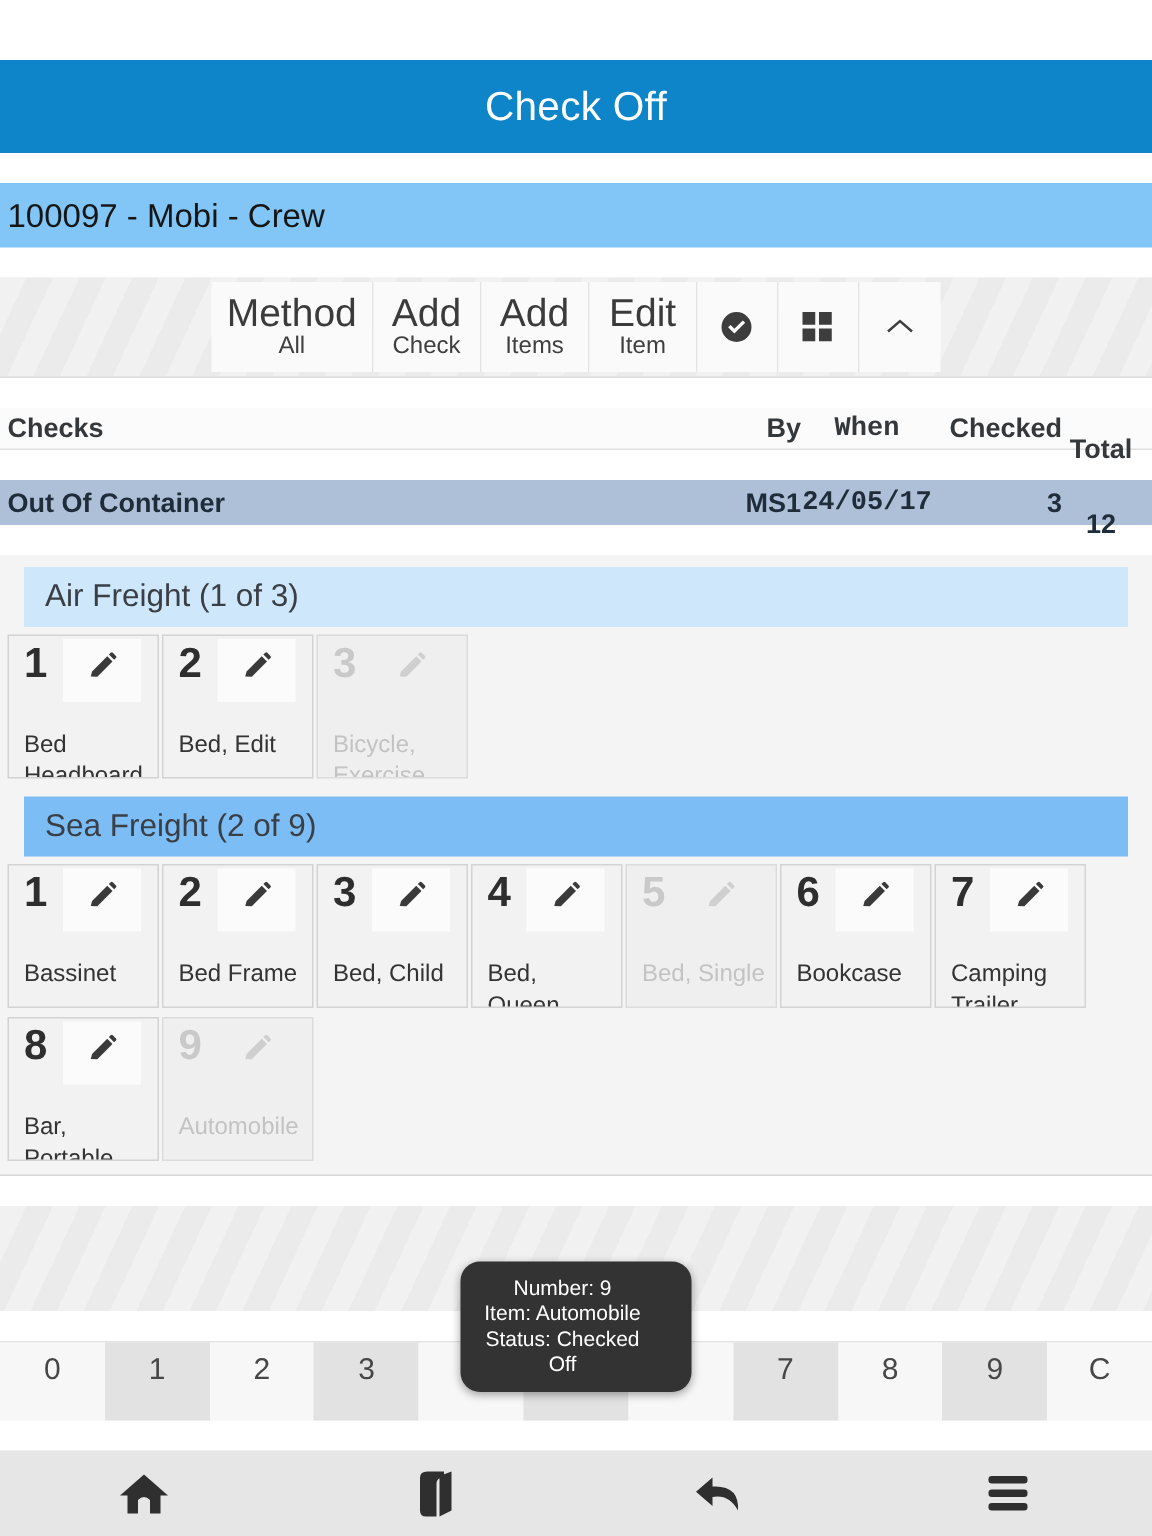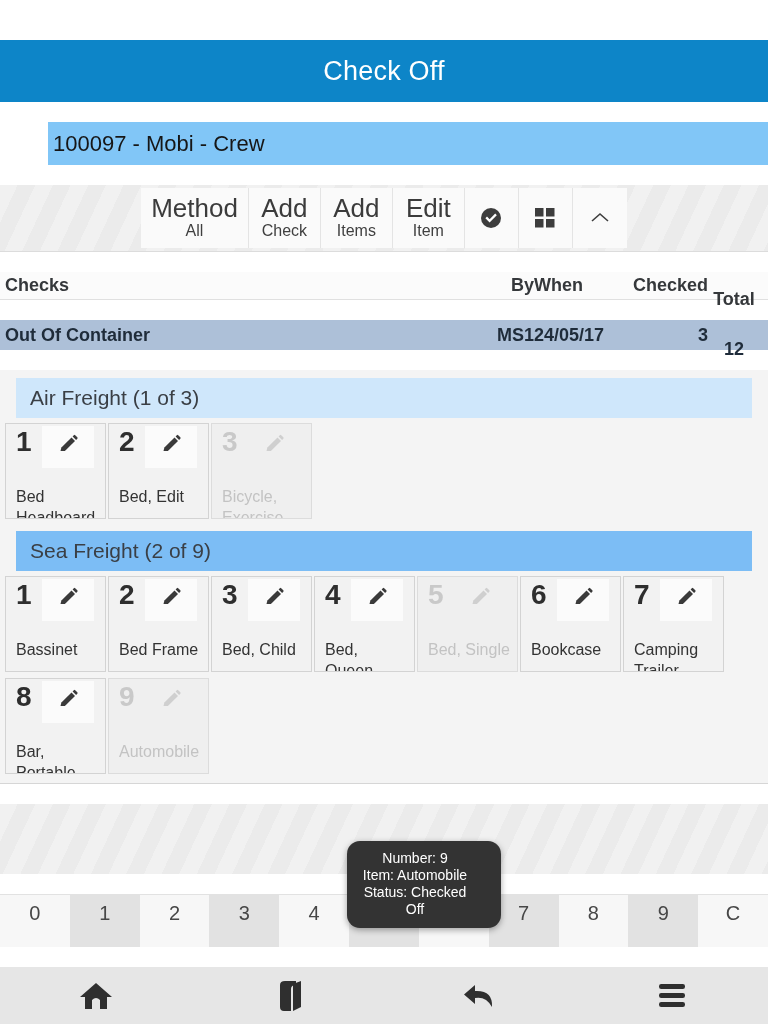--- a/index.html
+++ b/index.html
@@ -30,21 +30,20 @@
   .titlebar .title {
     color: #ffffff; font-size: 27px; font-weight: 400; letter-spacing: .2px;
   }
 
   
   .subtitlebar {
     flex: 0 0 43px; height: 43px;
     background: #81c6f7;
     display: flex; align-items: center;
     padding-left: 5px;
-    margin-left: 48px;
   }
   .subtitlebar .subtitle {
     color: #161616; font-size: 22px; font-weight: 400;
   }
 
   
   .striped {
     background-color: #f2f2f2;
     background-image: repeating-linear-gradient(
       115deg,
@@ -86,21 +85,21 @@
   }
   .checks-head {
     height: 28px; background: #fbfbfb; color: #35383b;
     border-bottom: 1px solid #e0e0e0;
   }
   .checks-row {
     height: 30px; background: #adc0d8; color: #1f2c3a;
   }
   .c-name  { flex: 1 1 auto; text-align: left; }
   .c-by    { width: 54px; text-align: right; }
-  .c-when  { width: 88px; text-align: left; }
+  .c-when  { width: 88px; text-align: center; font-family: Liberation Mono, monospace; }
   .c-check { width: 86px; text-align: right; }
   .c-total { width: 52px; text-align: center; margin-top: 28px; }
 
   
   .items-panel {
     flex: 0 0 auto;
     background: #f4f4f4;
     border-bottom: 1px solid #d6d6d6;
     padding: 8px 0 8px 0;
   }
@@ -157,21 +156,20 @@
     width: 154px;
     background: #333333;
     border-radius: 13px;
     padding: 9px 28px 10px 10px;
     text-align: center;
     color: #ffffff;
     font-size: 14px;
     line-height: 17px;
     z-index: 40;
     box-shadow: 0 2px 6px rgba(0,0,0,.35);
-    margin-left: 40px;
   }
 
   
   .numpad {
     flex: 0 0 53px; height: 53px;
     display: flex;
     background: #f6f6f6;
     border-top: 1px solid #e2e2e2;
   }
   .numkey {

